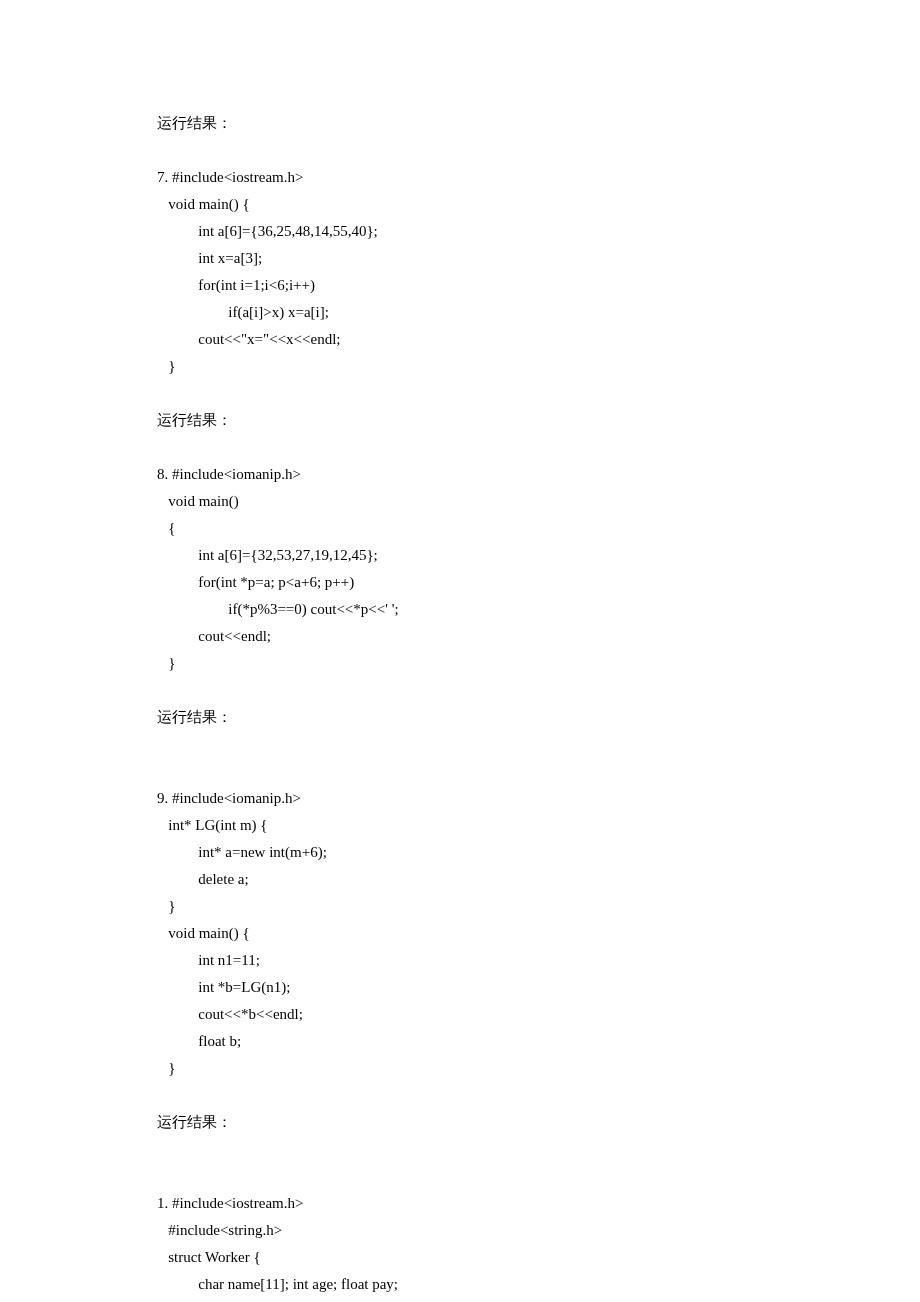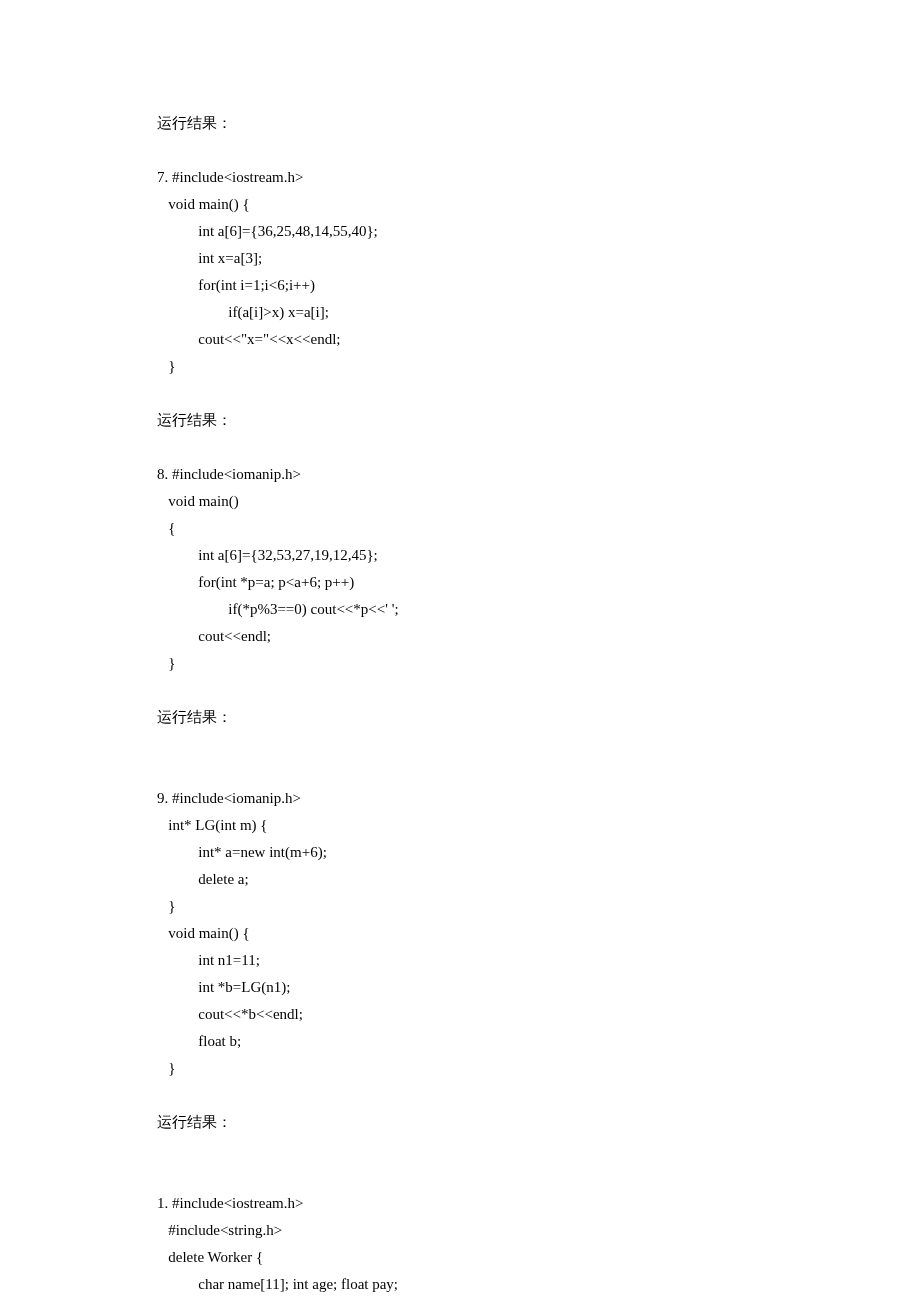--- a/index.html
+++ b/index.html
@@ -58,15 +58,15 @@
        <span>    int *b=LG(n1);</span>
        <span>    cout&lt;&lt;*b&lt;&lt;endl;</span>
        <span>    float b;</span>
    <span>}</span>
 
 <span class="cjk">运行结果：</span>
 
 
 <span>1.</span> <span>#include&lt;iostream.h&gt;</span>
    <span>#include&lt;string.h&gt;</span>
-   <span>delete Worker {</span>
+   <span>struct Worker {</span>
        <span>    char name[11]; int age; float pay;</span>
 </div>
 
 </body></html>

